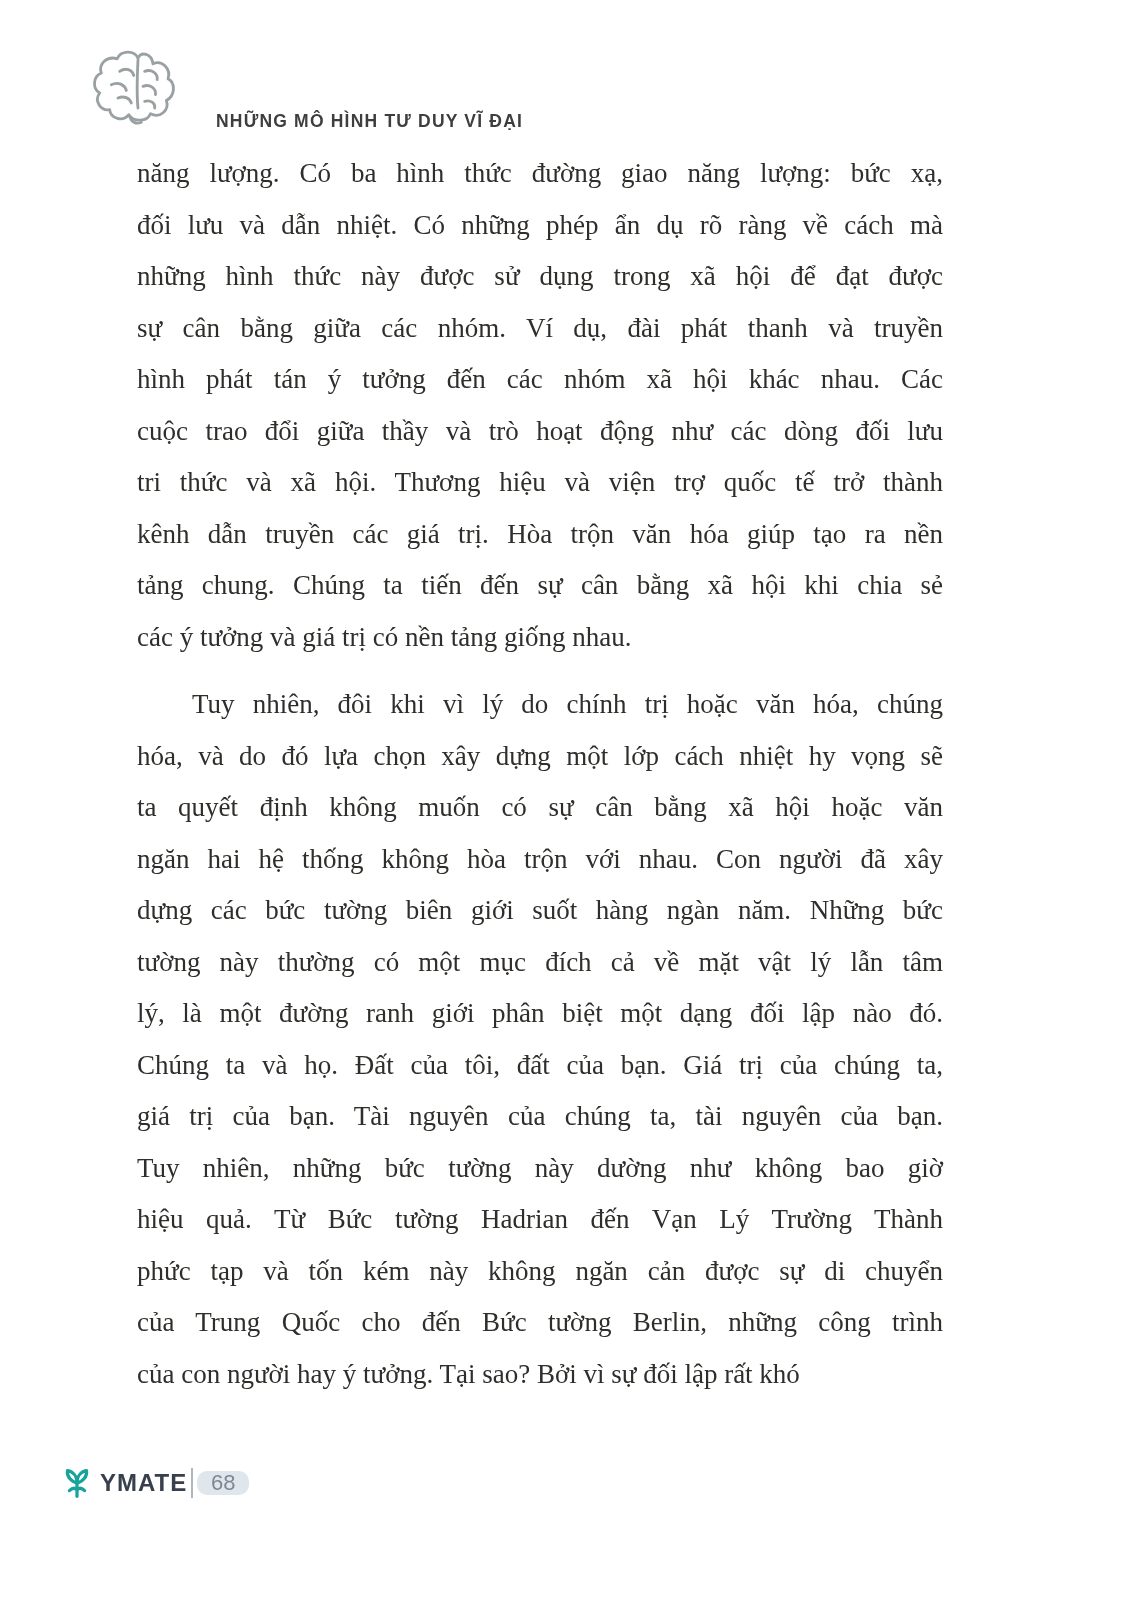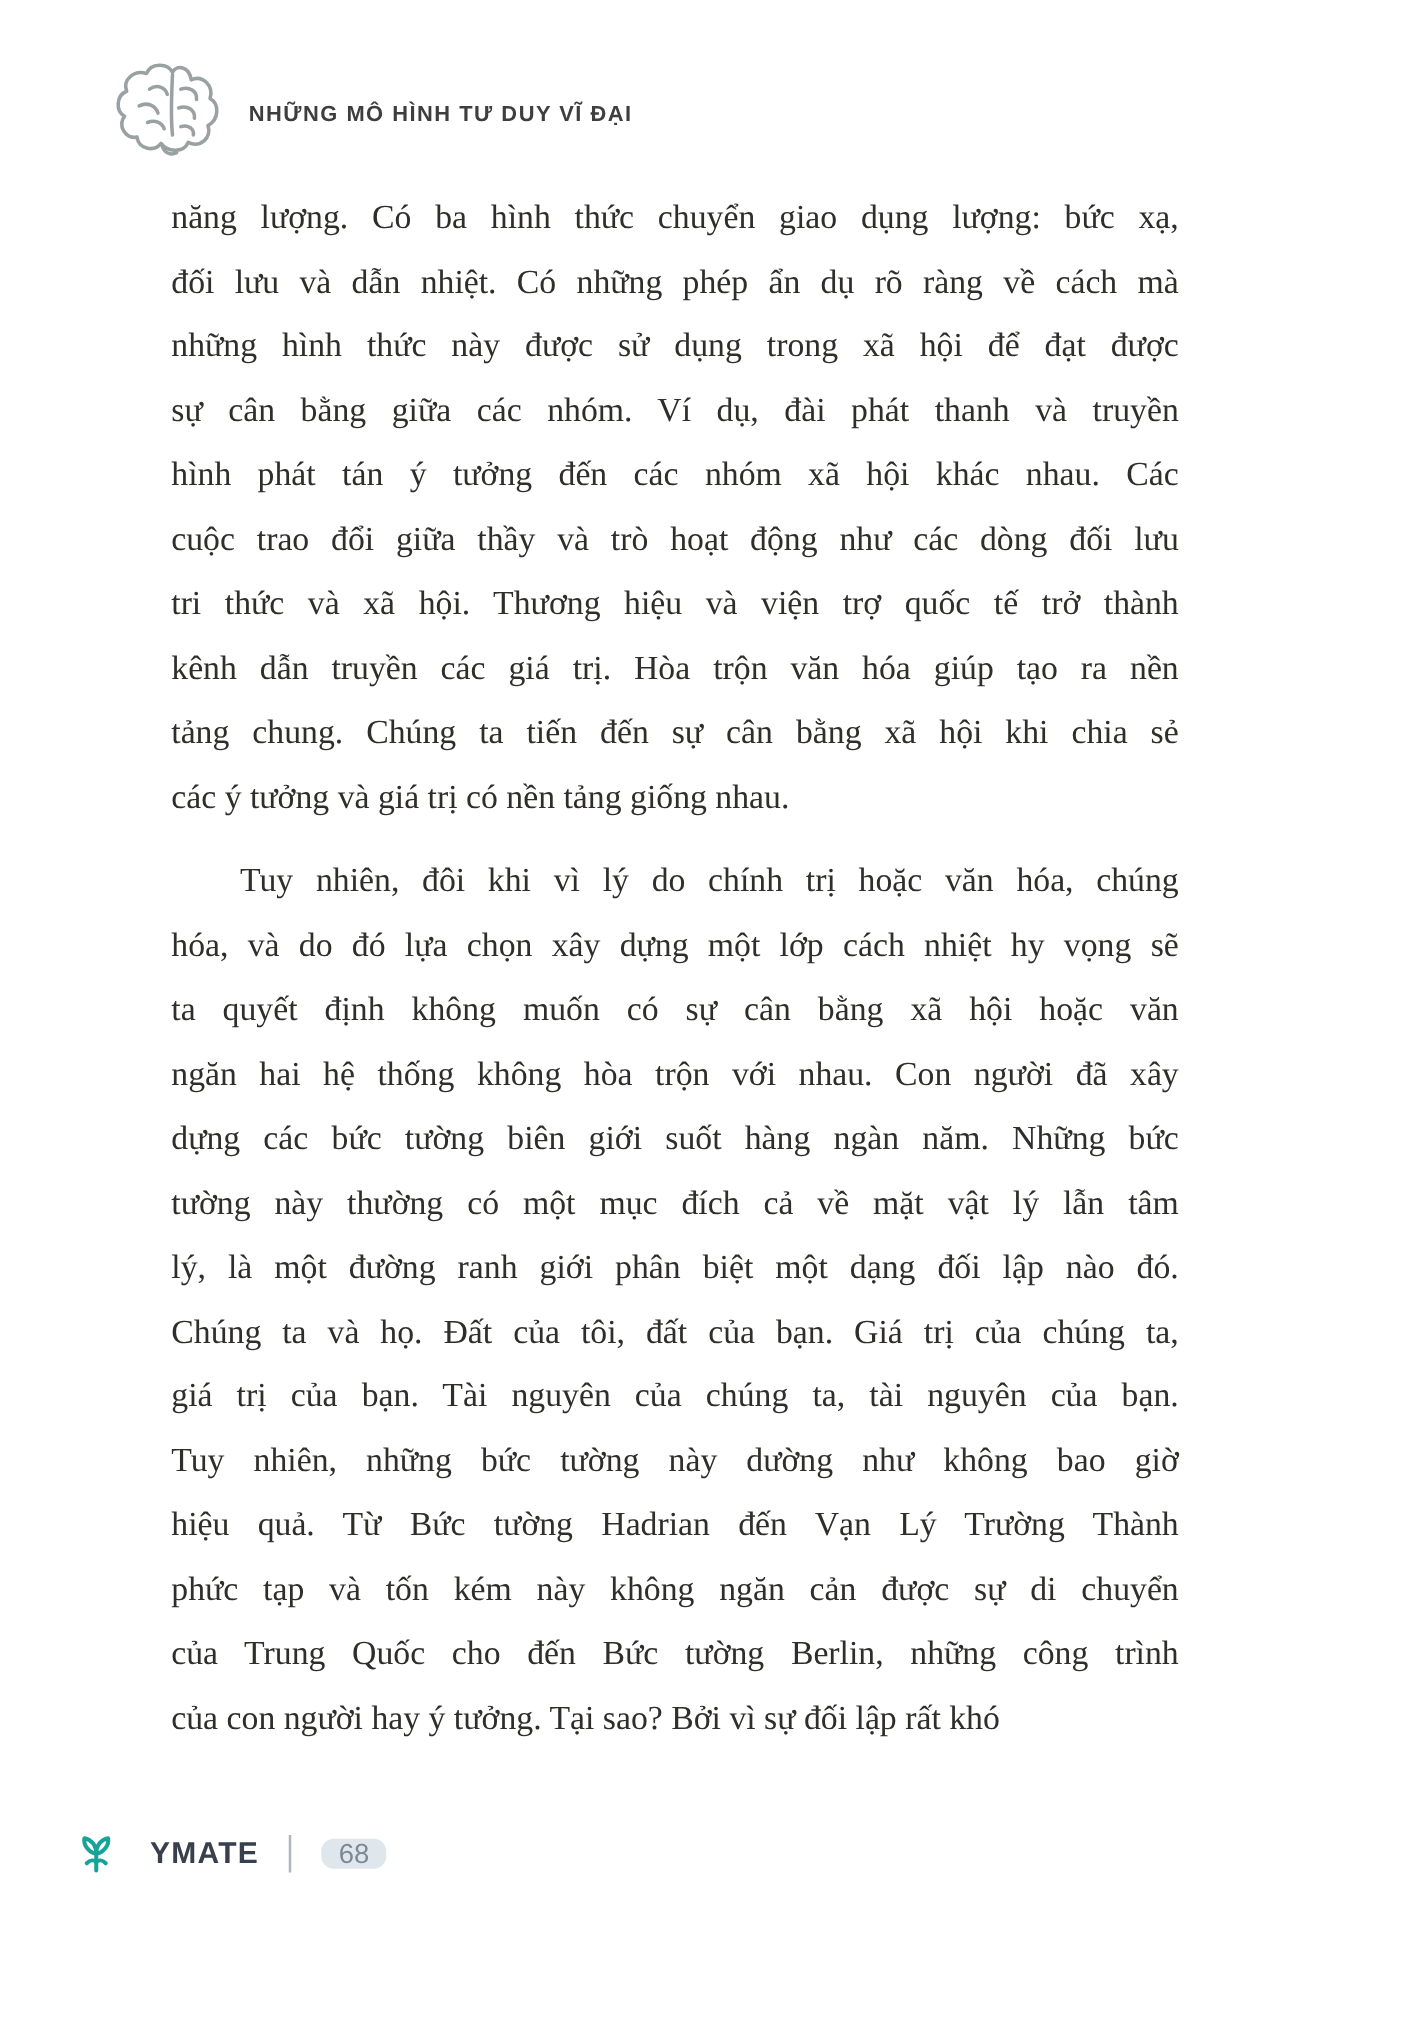--- a/index.html
+++ b/index.html
@@ -13,22 +13,22 @@
     color: #2f2e2b;
     overflow: hidden;
   }
 
   
   .header {
     position: absolute;
     left: 88px;
     top: 44px;
     display: flex;
-    align-items: center;
-    gap: 11px;
+    align-items: flex-end;
+    gap: 28px;
   }
   .brain-icon svg { display: block; }
   .header-title {
     font-family: "Liberation Sans", "DejaVu Sans", sans-serif;
     font-weight: bold;
     font-size: 17.5px;
     letter-spacing: 1.2px;
     color: #3e3e3e;
     padding-top: 6px;
   }
@@ -47,21 +47,21 @@
   .line.just { text-align-last: justify; }
   .line.indent { text-indent: 55px; font-family: Liberation Serif, serif; }
 
   
   .footer {
     position: absolute;
     left: 58px;
     top: 1464px;
     display: flex;
     align-items: center;
-    gap: 24px;
+    gap: 4px;
   }
   .brand-icon svg { display: block; }
   .brand-name {
     font-family: "Liberation Sans", "DejaVu Sans", sans-serif;
     font-weight: bold;
     font-size: 24px;
     letter-spacing: 1px;
     color: #37404c;
   }
   .footer-divider {
@@ -102,21 +102,21 @@
           <path d="M68,68 C75,66 81,70 80,76"></path>
           <path d="M50,86 C52,93 58,96 64,93"></path>
         </g>
       </svg>
     </span>
     <span class="header-title">NHỮNG MÔ HÌNH TƯ DUY VĨ ĐẠI</span>
   </div>
 
   <div class="body-text">
       <div class="paragraph">
-        <div class="line just">năng lượng. Có ba hình thức chuyển giao dụng lượng: bức xạ,</div>
+        <div class="line just">năng lượng. Có ba hình thức đường giao năng lượng: bức xạ,</div>
         <div class="line just">đối lưu và dẫn nhiệt. Có những phép ẩn dụ rõ ràng về cách mà</div>
         <div class="line just">những hình thức này được sử dụng trong xã hội để đạt được</div>
         <div class="line just">sự cân bằng giữa các nhóm. Ví dụ, đài phát thanh và truyền</div>
         <div class="line just">hình phát tán ý tưởng đến các nhóm xã hội khác nhau. Các</div>
         <div class="line just">cuộc trao đổi giữa thầy và trò hoạt động như các dòng đối lưu</div>
         <div class="line just">tri thức và xã hội. Thương hiệu và viện trợ quốc tế trở thành</div>
         <div class="line just">kênh dẫn truyền các giá trị. Hòa trộn văn hóa giúp tạo ra nền</div>
         <div class="line just">tảng chung. Chúng ta tiến đến sự cân bằng xã hội khi chia sẻ</div>
         <div class="line">các ý tưởng và giá trị có nền tảng giống nhau.</div>
       </div>

